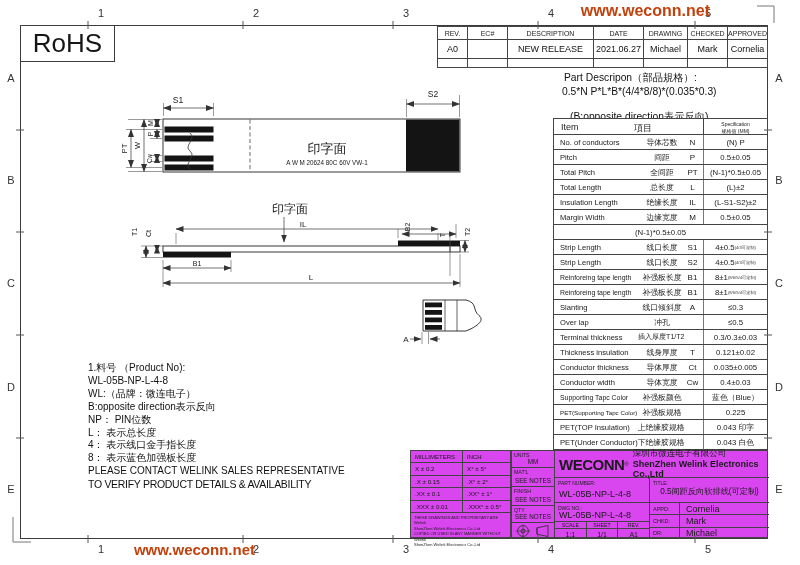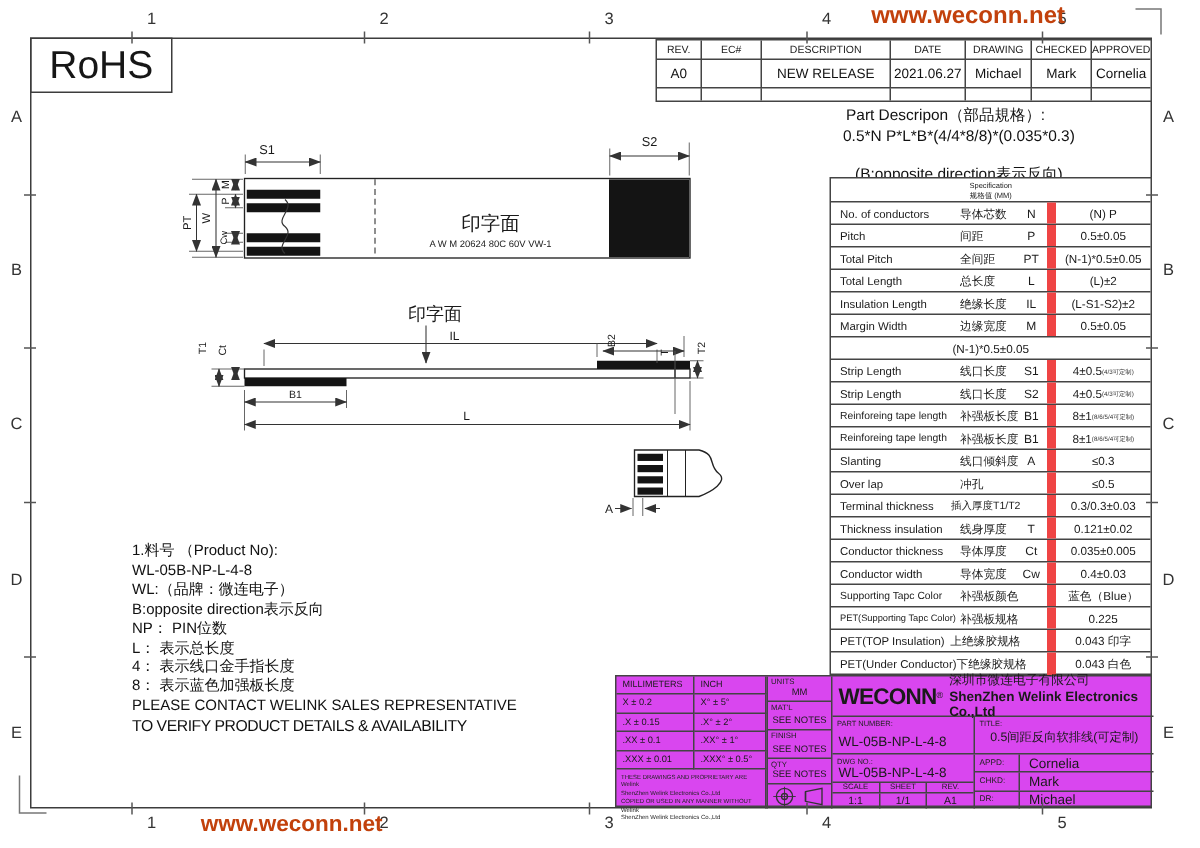--- a/index.html
+++ b/index.html
@@ -37,23 +37,23 @@
 
   
   .spec-table { left: 553px; top: 118px; width: 215px; height: 332px; border: 1px solid #444; background: #fff; }
   .spec-head { height: 16px; display: flex; border-bottom: 1px solid #444; }
   .sh-left { width: 150px; border-right: 1px solid #444; position: relative; }
   .sh-item { position: absolute; left: 7px; top: 3px; font-size: 9px; }
   .sh-cn { position: absolute; left: 80px; top: 3px; font-size: 9px; }
   .sh-right { flex: 1; font-size: 5px; text-align: center; line-height: 1.3; padding-top: 2px; color: #222; }
   .spec-row { height: 15px; display: flex; border-bottom: 1px solid #444; }
   .spec-rows .spec-row:last-of-type { border-bottom: none; }
-  .sr-left { width: 150px; border-right: 6px solid #ef4444; display: flex; align-items: center; padding: 0 2px 0 6px; }
+  .sr-left { width: 150px; border-right: 1px solid #ef4444; display: flex; align-items: center; padding: 0 2px 0 6px; }
   .sr-en { width: 80px; font-size: 7.6px; white-space: nowrap; overflow: visible; }
-  .sr-cn { flex: 1; font-size: 7.8px; white-space: nowrap; }
+  .sr-cn { flex: 1; font-size: 7.8px; white-space: nowrap; text-align: center; }
   .sr-sym { width: 17px; font-size: 8px; text-align: center; }
   .sr-val { flex: 1; display: flex; align-items: center; justify-content: center; font-size: 7.8px; white-space: nowrap; }
   .sr-note { font-size: 4.2px; color: #333; }
   .spec-rows .spec-row:nth-of-type(10) .sr-en,
   .spec-rows .spec-row:nth-of-type(11) .sr-en,
   .spec-rows .spec-row:nth-of-type(18) .sr-en { font-size: 6.9px; }
   .spec-rows .spec-row:nth-of-type(19) .sr-en { font-size: 6.2px; }
   .spec-rows .spec-row:nth-of-type(14) .sr-cn { font-size: 7px; }
 
   
@@ -171,20 +171,24 @@
   </div>
 
   <div class="abs part-desc">
     <div class="l1">Part Descripon（部品規格）:</div>
     <div class="l2">0.5*N P*L*B*(4/4*8/8)*(0.035*0.3)</div>
     <div class="l3">(B:opposite direction表示反向)</div>
   </div>
 
   <div class="abs spec-table">
     <div class="spec-head">
+      <div class="sh-left">
+        <span class="sh-item">Item</span>
+        <span class="sh-cn">項目</span>
+      </div>
       <div class="sh-right">
         <div>Specification</div>
         <div>规格值 (MM)</div>
       </div>
     </div>
     <div class="spec-rows">
 
         <div class="spec-row">
           <div class="sr-left">
             <span class="sr-en">No. of conductors</span>

